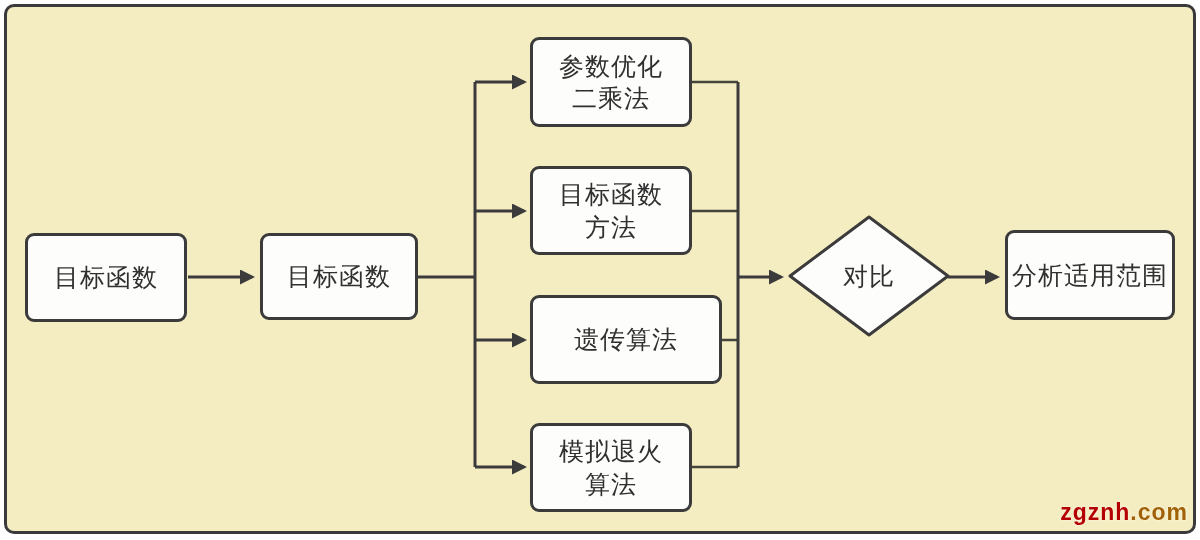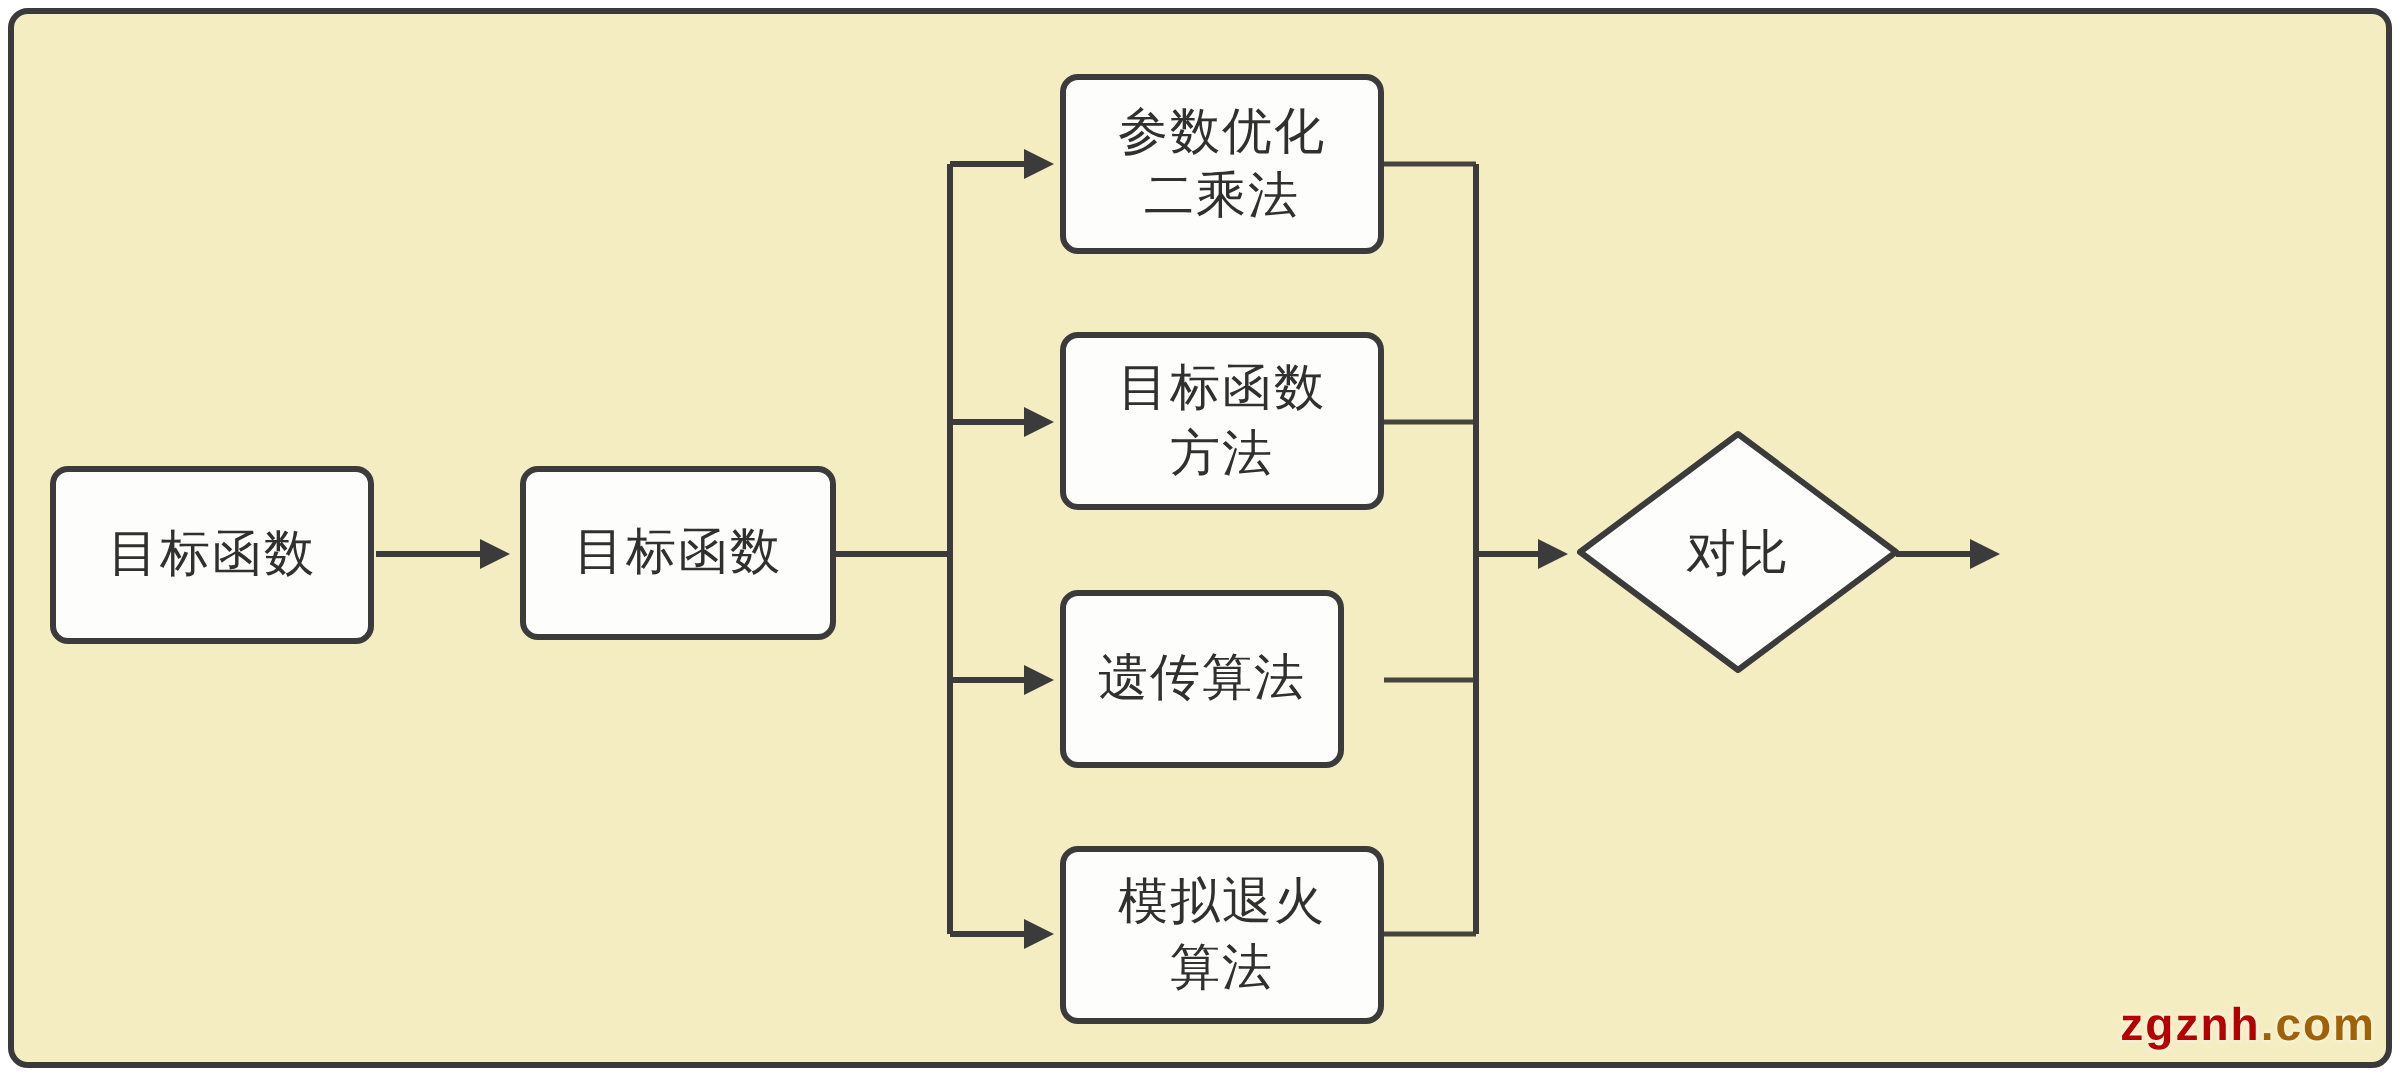--- a/index.html
+++ b/index.html
@@ -125,29 +125,32 @@
   <div class="node" style="left:530px; top:37px; width:162px; height:90px;">
     <span class="node-label">参数优化
 二乘法</span>
   </div>
 
   <div class="node" style="left:530px; top:166px; width:162px; height:89px;">
     <span class="node-label">目标函数
 方法</span>
   </div>
 
-  <div class="node" style="left:530px; top:295px; width:142px; height:89px;">
+  <div class="node" style="left:530px; top:295px; width:192px; height:89px;">
     <span class="node-label">遗传算法</span>
   </div>
 
   <div class="node" style="left:530px; top:423px; width:162px; height:89px;justify-content:center;">
     <span class="node-label">模拟退火
 算法</span>
   </div>
 
   <div class="diamond-label">对比</div>
 
+  <div class="node" style="left:1005px; top:230px; width:170px; height:90px;">
+    <span class="node-label">分析适用范围</span>
+  </div>
 
   <div class="watermark">
     <span class="wm-brand">zgznh</span><span class="wm-suffix">.com</span>
   </div>
 
 </div>
 
 </body></html>

